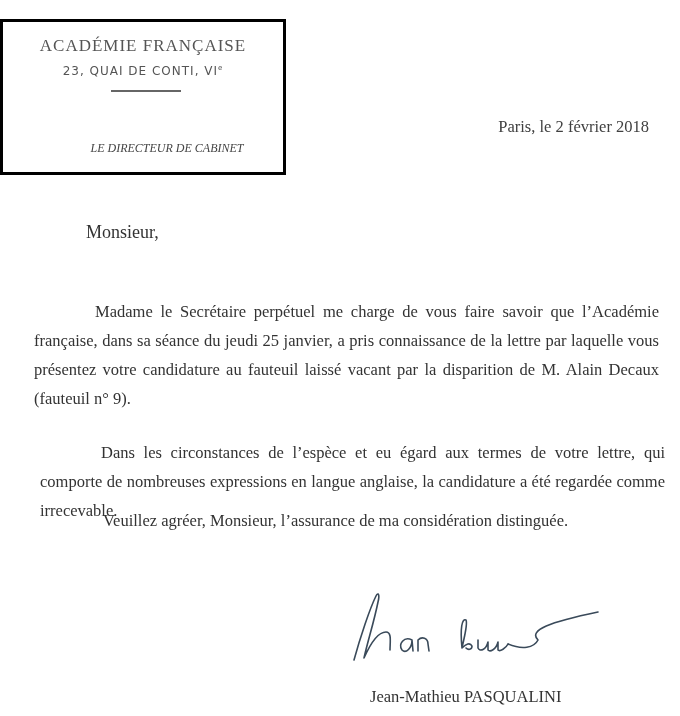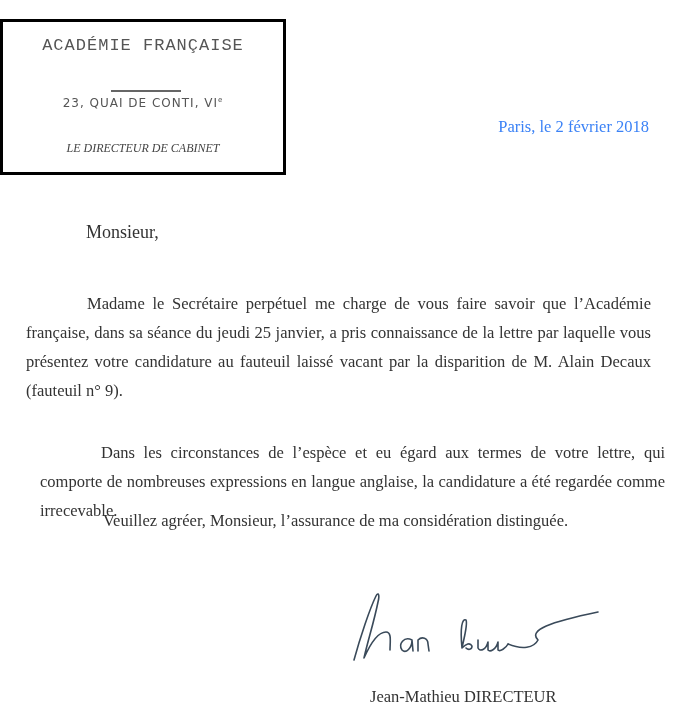--- a/index.html
+++ b/index.html
@@ -23,63 +23,63 @@
       height: 150px;
       border: 3px solid #000;
       box-sizing: content-box;
     }
     .lh-org {
       position: absolute;
       top: 14px;
       left: 0;
       width: 100%;
       text-align: center;
-      font-family: Liberation Mono, monospace;
+      font-family: Liberation Serif, serif;
       font-size: 17px;
       letter-spacing: 1px;
       color: #555;
     }
     .lh-addr {
       position: absolute;
       top: 42px;
       left: 0;
       width: 100%;
       text-align: center;
       font-family: "DejaVu Sans", sans-serif;
       font-size: 12px;
       letter-spacing: 1px;
       color: #555;
-      margin-top: 32px;
     }
     .lh-addr sup { font-size: 7px; }
     .lh-rule {
       position: absolute;
       top: 68px;
       left: 108px;
       width: 70px;
       height: 1.5px;
       background: #666;
     }
     .lh-title {
       position: absolute;
       top: 119px;
       left: 0;
       width: 100%;
       text-align: center;
       font-family: "Liberation Serif", serif;
       font-style: italic;
       font-size: 12px;
       color: #444;
+      padding-left: 24px;
     }
     .date {
       position: absolute;
       top: 117px;
       right: 31px;
       font-size: 16.5px;
-      color: #3b82f6;
+      color: #404040;
     }
     .salutation {
       position: absolute;
       top: 222px;
       left: 86px;
       font-size: 18px;
       color: #333;
     }
     .para {
       position: absolute;
@@ -116,21 +116,21 @@
   <div class="lh-org">ACADÉMIE FRANÇAISE</div>
   <div class="lh-addr"><span>23, QUAI DE CONTI, VI</span><sup>e</sup></div>
   <div class="lh-rule"></div>
   <div class="lh-title">LE DIRECTEUR DE CABINET</div>
 </div>
 
 <div class="date">Paris, le 2 février 2018</div>
 
 <div class="salutation">Monsieur,</div>
 
-<p class="para p1" style="margin:0">Madame le Secrétaire perpétuel me charge de vous faire savoir que l’Académie française, dans sa séance du jeudi 25 janvier, a pris connaissance de la lettre par laquelle vous présentez votre candidature au fauteuil laissé vacant par la disparition de M. Alain Decaux (fauteuil n° 9).</p>
+<p class="para p1" style="margin:8px">Madame le Secrétaire perpétuel me charge de vous faire savoir que l’Académie française, dans sa séance du jeudi 25 janvier, a pris connaissance de la lettre par laquelle vous présentez votre candidature au fauteuil laissé vacant par la disparition de M. Alain Decaux (fauteuil n° 9).</p>
 <p class="para p2" style="margin:14px">Dans les circonstances de l’espèce et eu égard aux termes de votre lettre, qui comporte de nombreuses expressions en langue anglaise, la candidature a été regardée comme irrecevable.</p>
 <p class="para p3" style="margin:16px">Veuillez agréer, Monsieur, l’assurance de ma considération distinguée.</p>
 
 <div class="signature">
   <svg width="260" height="90" viewBox="0 0 260 90" xmlns="http://www.w3.org/2000/svg">
     <g fill="none" stroke="#3a4a5a" stroke-width="1.6" stroke-linecap="round" stroke-linejoin="round">
 
       <path d="M4 72 C10 50, 20 20, 26 8 C28 4, 30 6, 28 14 C24 34, 18 52, 14 70 C22 52, 30 44, 36 44 C42 44, 40 54, 40 62"></path>
 
       <path d="M62 52 C54 48, 48 56, 52 62 C56 66, 62 60, 62 52 L63 63"></path>
@@ -139,13 +139,13 @@
 
       <path d="M112 60 C110 40, 112 30, 116 32 C118 36, 114 50, 112 60 C116 56, 120 54, 122 58 C122 62, 118 62, 116 60"></path>
 
       <path d="M128 52 L128 60 C130 64, 136 62, 138 54 L138 62 C140 64, 146 62, 148 54 L148 62 C150 64, 156 60, 158 56"></path>
 
       <path d="M158 56 C172 62, 184 60, 188 52 C178 42, 200 34, 248 24"></path>
     </g>
   </svg>
 </div>
 
-<div class="signer">Jean-Mathieu DIRECTEUR</div>
+<div class="signer">Jean-Mathieu PASQUALINI</div>
 
 </body></html>

